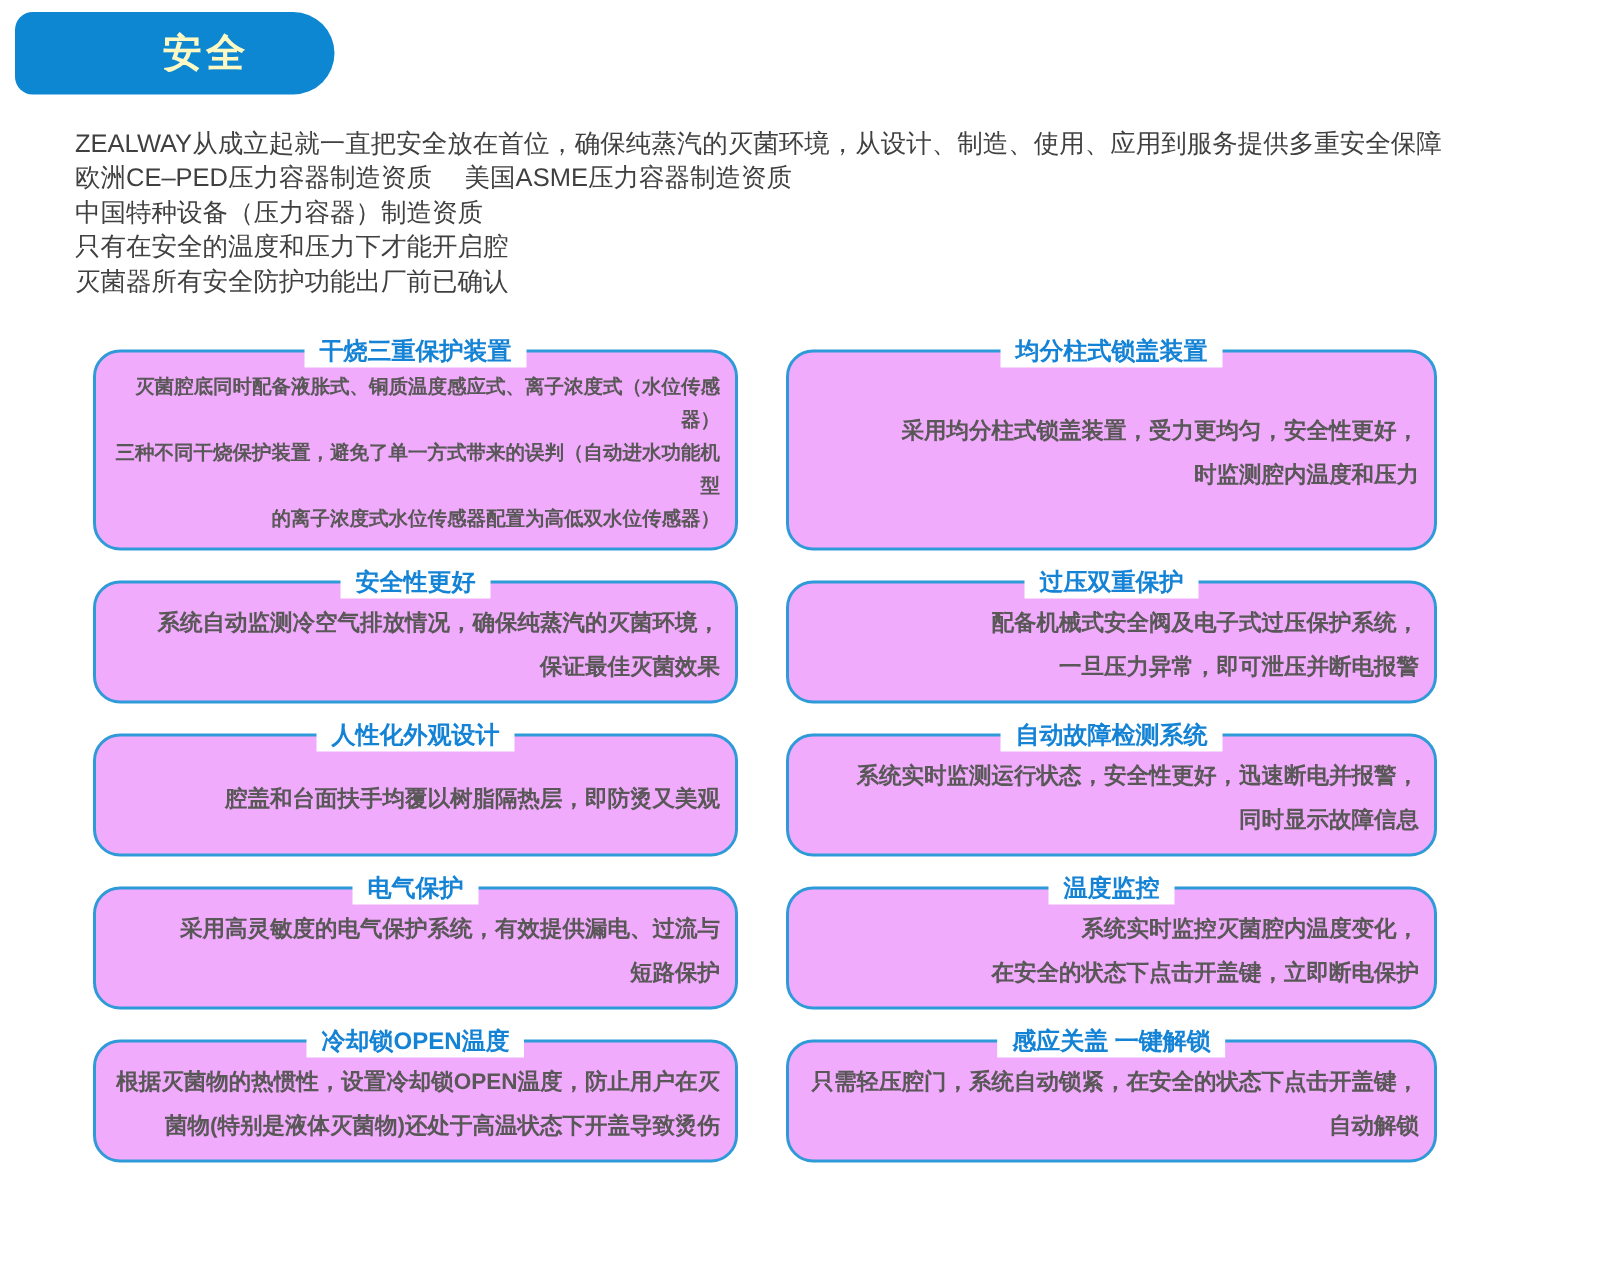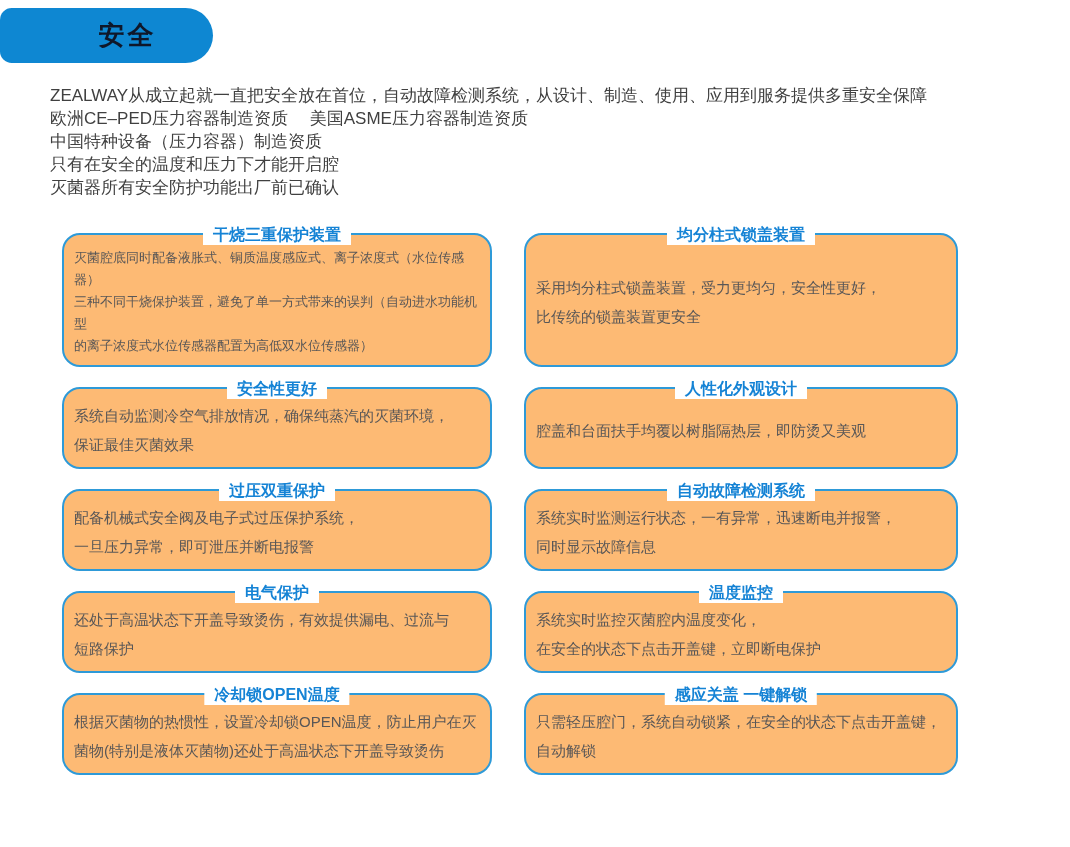--- a/index.html
+++ b/index.html
@@ -1,117 +1,117 @@
 <!DOCTYPE html>
 <html style="--brand-blue: #0e87d2; --card-border-blue: #2e9ad8; --title-blue: #1583d5; --body-text: #595757; --intro-text: #404040;"><head>
 <meta charset="utf-8">
 <style>
   html,body{margin:0;padding:0;}
   body{
     width:1070px;height:847px;background:#ffffff;position:relative;overflow:hidden;
     font-family:"Liberation Sans","DejaVu Sans",sans-serif;
   }
   .badge{
-    position:absolute;left:0;top:8px;width:213px;height:55px;
+    position:absolute;left:10px;top:8px;width:213px;height:55px;
     background:var(--brand-blue,#0e87d2);
     border-radius:12px 28px 28px 12px;
-    color:#0f172a;font-size:26px;font-weight:bold;letter-spacing:3px;
+    color:#fef9c3;font-size:26px;font-weight:bold;letter-spacing:3px;
     display:flex;align-items:center;justify-content:center;
     padding-left:42px;box-sizing:border-box;
   }
   .intro{
     position:absolute;left:50px;top:84px;width:980px;
     font-size:17px;line-height:23px;color:var(--intro-text,#404040);
   }
   .intro p{margin:0;}
   .cards{
     position:absolute;left:62px;top:233px;
     display:grid;grid-template-columns:430px 434px;
     column-gap:32px;row-gap:20px;
     grid-auto-rows:minmax(76px,auto);
   }
   .card{
     position:relative;box-sizing:border-box;
     border:2px solid var(--card-border-blue,#2e9ad8);
     border-radius:18px;
     display:flex;align-items:center;justify-content:center;
     padding:12px 10px 8px;
-    background:#fdba74;
+    background:#f0abfc;
   }
   .card-title{
     position:absolute;top:-11px;left:50%;transform:translateX(-50%);
     background:#fff;padding:0 10px;white-space:nowrap;
     font-size:16px;line-height:21px;font-weight:bold;
     color:var(--title-blue,#1583d5);
   }
   .card-body{
-    width:100%;text-align:left;white-space:pre-line;
-    font-size:15px;line-height:29px;color:var(--body-text,#595757);
+    width:100%;text-align:right;white-space:pre-line;
+    font-size:15px;line-height:29px;color:var(--body-text,#595757);font-weight:bold;
   }
   .card.dense .card-body{font-size:13px;line-height:22px;}
   .card.mid .card-body{font-size:14px;line-height:25px;}
 </style>
 </head>
 <body>
 
 <div class="badge">
   <span>安全</span>
 </div>
 
 <div class="intro">
-  <p>ZEALWAY从成立起就一直把安全放在首位，自动故障检测系统，从设计、制造、使用、应用到服务提供多重安全保障</p>
+  <p>ZEALWAY从成立起就一直把安全放在首位，确保纯蒸汽的灭菌环境，从设计、制造、使用、应用到服务提供多重安全保障</p>
   <p>欧洲CE–PED压力容器制造资质　 美国ASME压力容器制造资质</p>
   <p>中国特种设备（压力容器）制造资质</p>
   <p>只有在安全的温度和压力下才能开启腔</p>
   <p>灭菌器所有安全防护功能出厂前已确认</p>
 </div>
 
 <div class="cards">
 
   <div class="card dense">
     <div class="card-title">干烧三重保护装置</div>
     <div class="card-body">灭菌腔底同时配备液胀式、铜质温度感应式、离子浓度式（水位传感器）
 三种不同干烧保护装置，避免了单一方式带来的误判（自动进水功能机型
 的离子浓度式水位传感器配置为高低双水位传感器）</div>
   </div>
 
   <div class="card">
     <div class="card-title">均分柱式锁盖装置</div>
     <div class="card-body">采用均分柱式锁盖装置，受力更均匀，安全性更好，
-比传统的锁盖装置更安全</div>
+时监测腔内温度和压力</div>
   </div>
 
   <div class="card">
     <div class="card-title">安全性更好</div>
     <div class="card-body">系统自动监测冷空气排放情况，确保纯蒸汽的灭菌环境，
 保证最佳灭菌效果</div>
   </div>
 
 
   <div class="card">
-    <div class="card-title">人性化外观设计</div>
-    <div class="card-body">腔盖和台面扶手均覆以树脂隔热层，即防烫又美观</div>
-  </div>
-
-  <div class="card">
     <div class="card-title">过压双重保护</div>
     <div class="card-body">配备机械式安全阀及电子式过压保护系统，
 一旦压力异常，即可泄压并断电报警</div>
   </div>
 
   <div class="card">
+    <div class="card-title">人性化外观设计</div>
+    <div class="card-body">腔盖和台面扶手均覆以树脂隔热层，即防烫又美观</div>
+  </div>
+
+  <div class="card">
     <div class="card-title">自动故障检测系统</div>
-    <div class="card-body">系统实时监测运行状态，一有异常，迅速断电并报警，
+    <div class="card-body">系统实时监测运行状态，安全性更好，迅速断电并报警，
 同时显示故障信息</div>
   </div>
 
 
   <div class="card">
     <div class="card-title">电气保护</div>
-    <div class="card-body">还处于高温状态下开盖导致烫伤，有效提供漏电、过流与
+    <div class="card-body">采用高灵敏度的电气保护系统，有效提供漏电、过流与
 短路保护</div>
   </div>
 
   <div class="card">
     <div class="card-title">温度监控</div>
     <div class="card-body">系统实时监控灭菌腔内温度变化，
 在安全的状态下点击开盖键，立即断电保护</div>
   </div>
 
   <div class="card">

